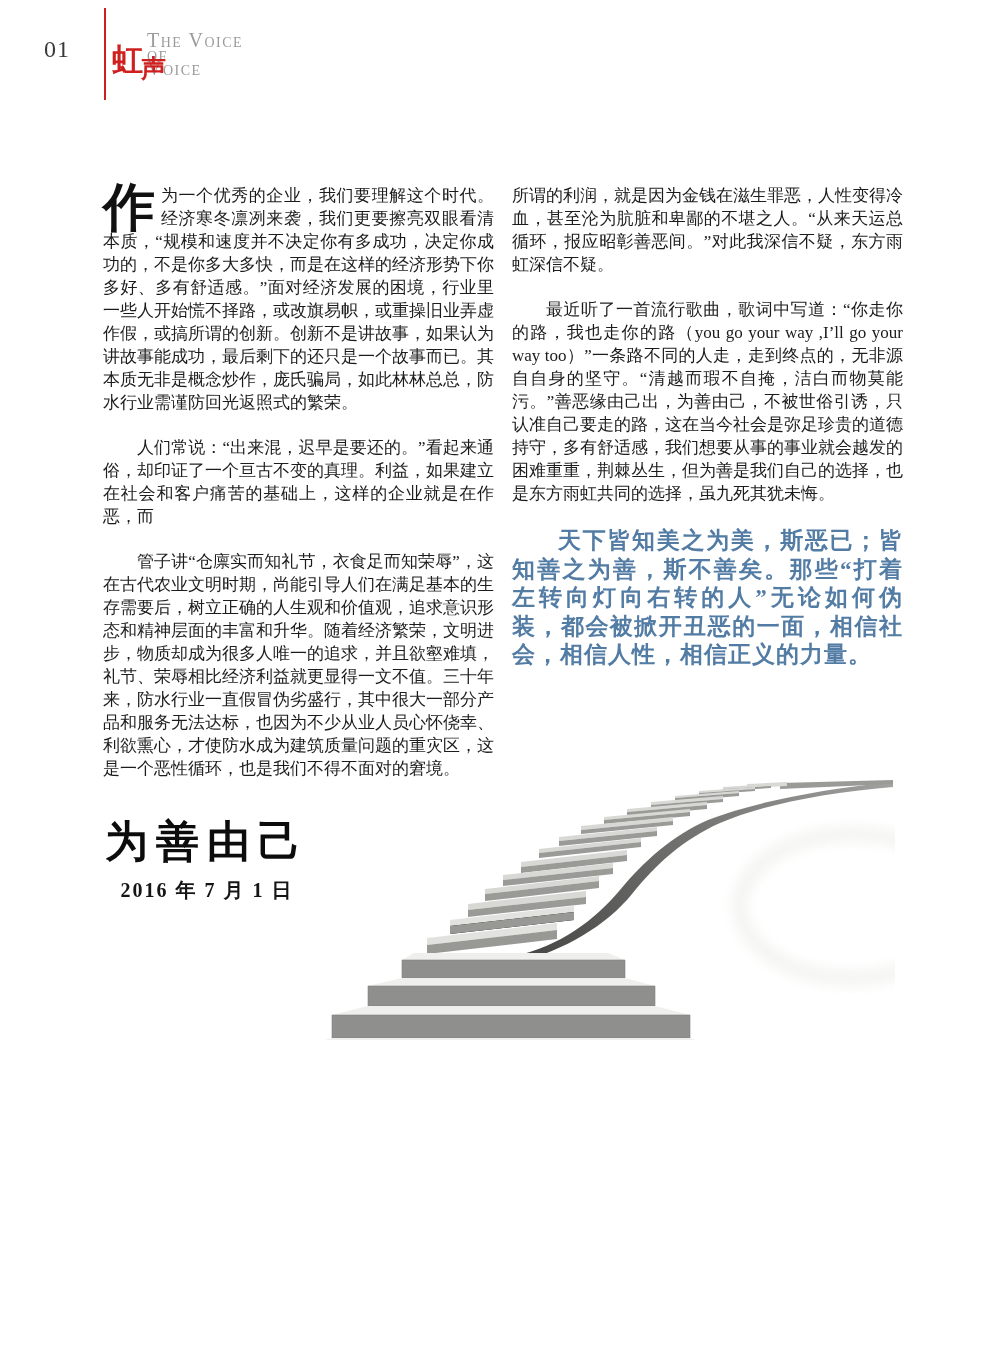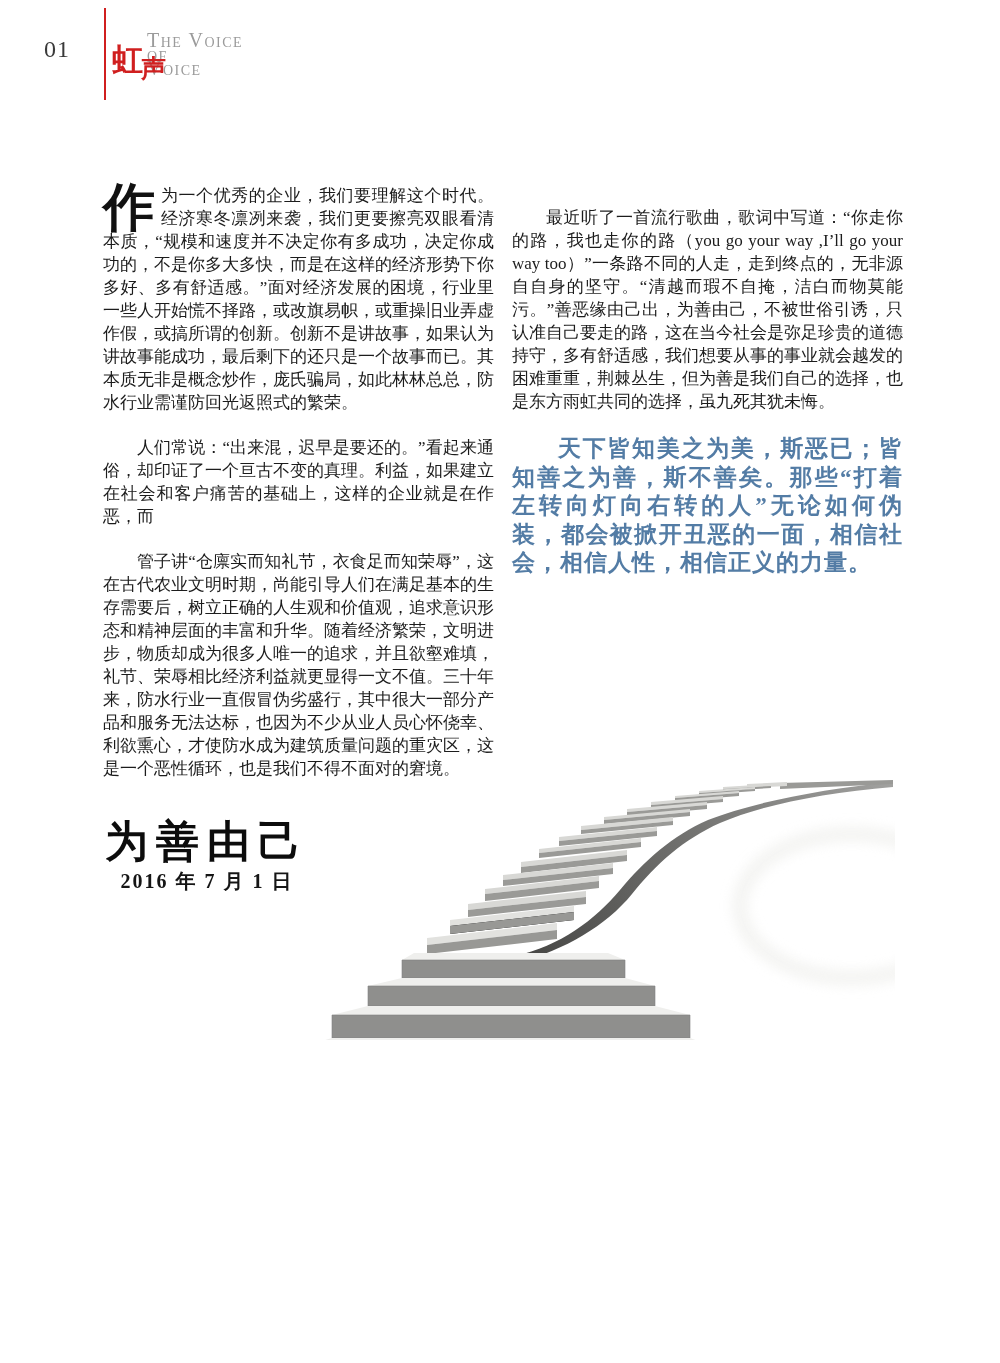--- a/index.html
+++ b/index.html
@@ -55,20 +55,21 @@
     letter-spacing: 1px; text-indent: 2em;
     text-align: justify;
   }
   
   .title-block { position: absolute; left: 105px; top: 816px; z-index: 2; text-align: center; }
   .article-title {
     font-size: 43px; font-weight: bold; color: #0c0c0c;
     letter-spacing: 8px; line-height: 52px;
   }
   .article-date {
+    margin-top: 9px;
     font-size: 20px; font-weight: bold; color: #151515;
     letter-spacing: 2px;
   }
   
   .stairs-wrap { position: absolute; left: 100px; top: 778px; width: 795px; height: 485px; z-index: 1; }
 </style>
 </head>
 <body>
 
 <div class="page">
@@ -84,20 +85,21 @@
     <span class="c1">虹</span><span class="c2">声</span>
   </div>
 
   <div class="col col-left">
     <p class="first"><span class="dropcap">作</span><span>为一个优秀的企业，我们要理解这个时代。经济寒冬凛冽来袭，我们更要擦亮双眼看清本质，“规模和速度并不决定你有多成功，决定你成功的，不是你多大多快，而是在这样的经济形势下你多好、多有舒适感。”面对经济发展的困境，行业里一些人开始慌不择路，或改旗易帜，或重操旧业弄虚作假，或搞所谓的创新。创新不是讲故事，如果认为讲故事能成功，最后剩下的还只是一个故事而已。其本质无非是概念炒作，庞氏骗局，如此林林总总，防水行业需谨防回光返照式的繁荣。</span></p>
     <p>人们常说：“出来混，迟早是要还的。”看起来通俗，却印证了一个亘古不变的真理。利益，如果建立在社会和客户痛苦的基础上，这样的企业就是在作恶，而</p>
     <p>管子讲“仓廪实而知礼节，衣食足而知荣辱”，这在古代农业文明时期，尚能引导人们在满足基本的生存需要后，树立正确的人生观和价值观，追求意识形态和精神层面的丰富和升华。随着经济繁荣，文明进步，物质却成为很多人唯一的追求，并且欲壑难填，礼节、荣辱相比经济利益就更显得一文不值。三十年来，防水行业一直假冒伪劣盛行，其中很大一部分产品和服务无法达标，也因为不少从业人员心怀侥幸、利欲熏心，才使防水成为建筑质量问题的重灾区，这是一个恶性循环，也是我们不得不面对的窘境。</p>
   </div>
 
   <div class="col col-right">
+    <p class="cont">所谓的利润，就是因为金钱在滋生罪恶，人性变得冷血，甚至沦为肮脏和卑鄙的不堪之人。“从来天运总循环，报应昭彰善恶间。”对此我深信不疑，东方雨虹深信不疑。</p>
     <p>最近听了一首流行歌曲，歌词中写道：“你走你的路，我也走你的路（you go your way ,I’ll go your way too）”一条路不同的人走，走到终点的，无非源自自身的坚守。“清越而瑕不自掩，洁白而物莫能污。”善恶缘由己出，为善由己，不被世俗引诱，只认准自己要走的路，这在当今社会是弥足珍贵的道德持守，多有舒适感，我们想要从事的事业就会越发的困难重重，荆棘丛生，但为善是我们自己的选择，也是东方雨虹共同的选择，虽九死其犹未悔。</p>
     <p class="pull-quote">天下皆知美之为美，斯恶已；皆知善之为善，斯不善矣。那些“打着左转向灯向右转的人”无论如何伪装，都会被掀开丑恶的一面，相信社会，相信人性，相信正义的力量。</p>
   </div>
 
   <div class="stairs-wrap">
     <svg width="795" height="485" viewBox="0 0 795 485">
       <defs>
         <filter id="soft" x="-50%" y="-50%" width="200%" height="200%">
             <feGaussianBlur stdDeviation="6"></feGaussianBlur>
           </filter>

